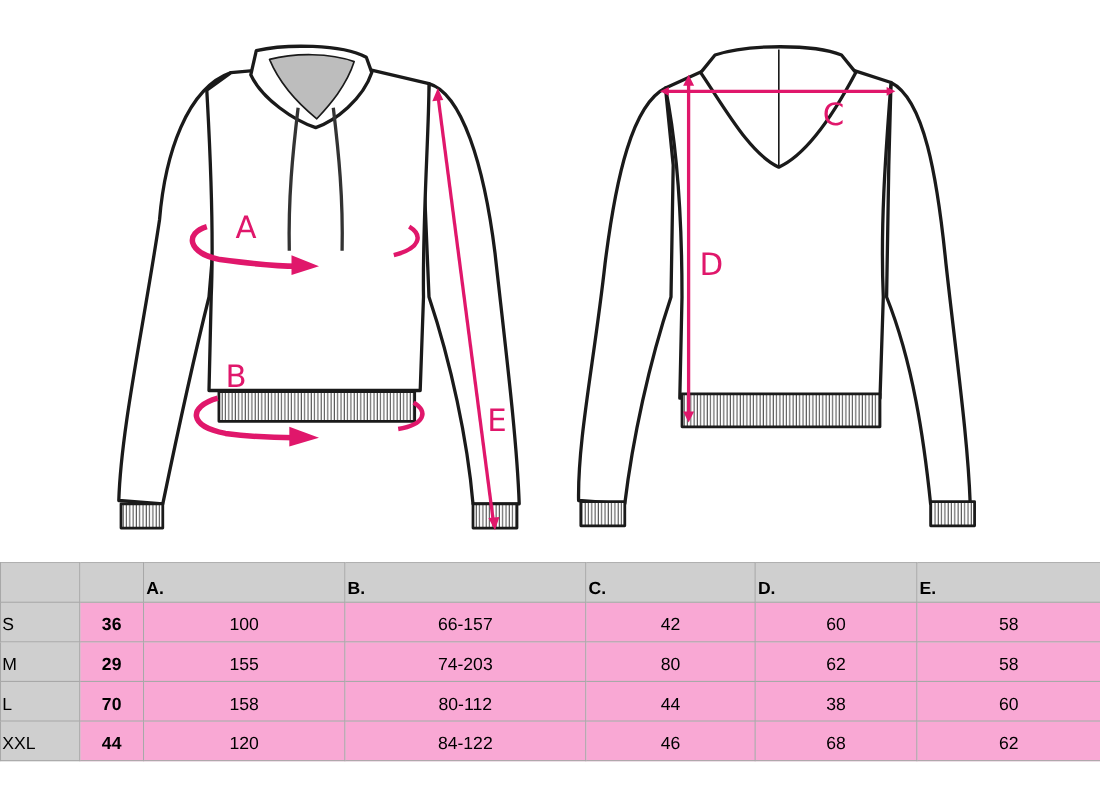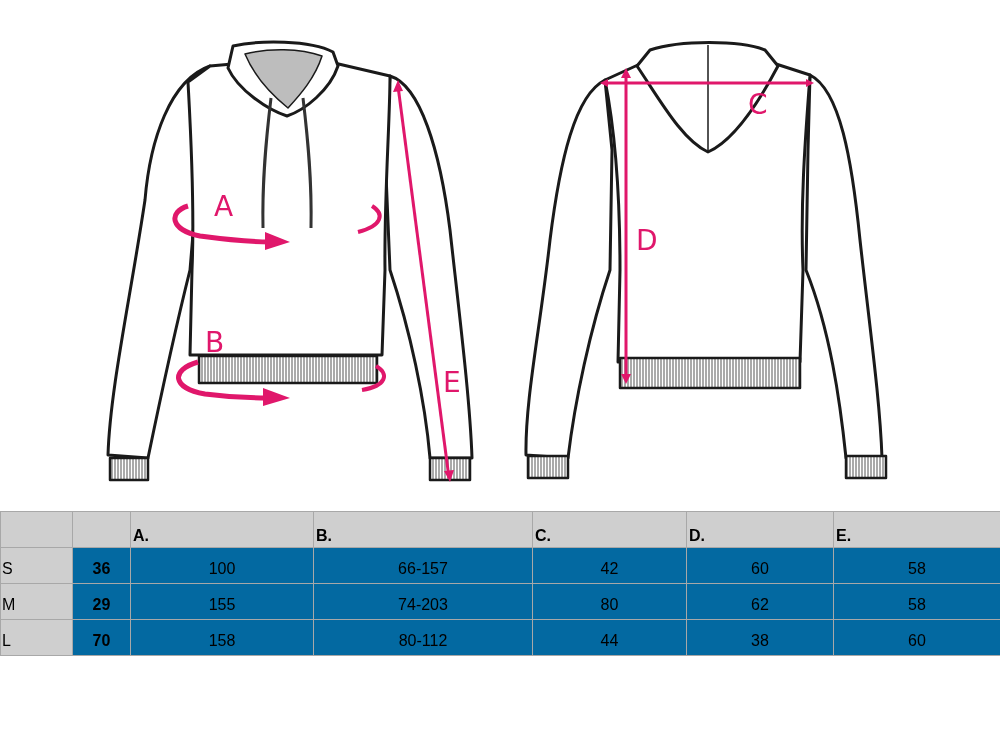--- a/index.html
+++ b/index.html
@@ -9,21 +9,21 @@
   .lbl { font-family: "DejaVu Sans", sans-serif; font-size: 28px; fill: #e0176b; }
   table.size-table {
     position: absolute; left: 0; top: 511px; width: 1000px;
     border-collapse: collapse; table-layout: fixed;
     font-family: "Liberation Sans", sans-serif; font-size: 16px; color: #000;
   }
   table.size-table td, table.size-table th {
     border: 1px solid #a8a8a8; height: 35px; padding: 0; vertical-align: middle;
   }
   table.size-table thead th { background: #cfcfcf; font-weight: bold; text-align: left; padding-left: 2px; padding-top: 12px; height: 23px; vertical-align: middle; }
-  table.size-table tbody td { background: #0369a1; text-align: center; padding-top: 6px; height: 29px; }
+  table.size-table tbody td { background: #f9a8d4; text-align: center; padding-top: 6px; height: 29px; }
   table.size-table tbody td.size-col { background: #cfcfcf; text-align: left; padding-left: 1px; }
   table.size-table tbody td.eu-col { font-weight: bold; }
   table.size-table tr:first-child th { border-top: 1px solid #a8a8a8; }
 </style>
 </head>
 <body>
 
 <div id="figure">
 <svg width="1000" height="500" viewBox="0 0 1000 500" xmlns="http://www.w3.org/2000/svg">
   <defs>
@@ -146,14 +146,23 @@
     </tr>
     <tr>
       <td class="size-col">L</td>
       <td class="eu-col">70</td>
       <td>158</td>
       <td>80-112</td>
       <td>44</td>
       <td>38</td>
       <td>60</td>
     </tr>
+    <tr>
+      <td class="size-col">XXL</td>
+      <td class="eu-col">44</td>
+      <td>120</td>
+      <td>84-122</td>
+      <td>46</td>
+      <td>68</td>
+      <td>62</td>
+    </tr>
   </tbody>
 </table>
 
 </body></html>

